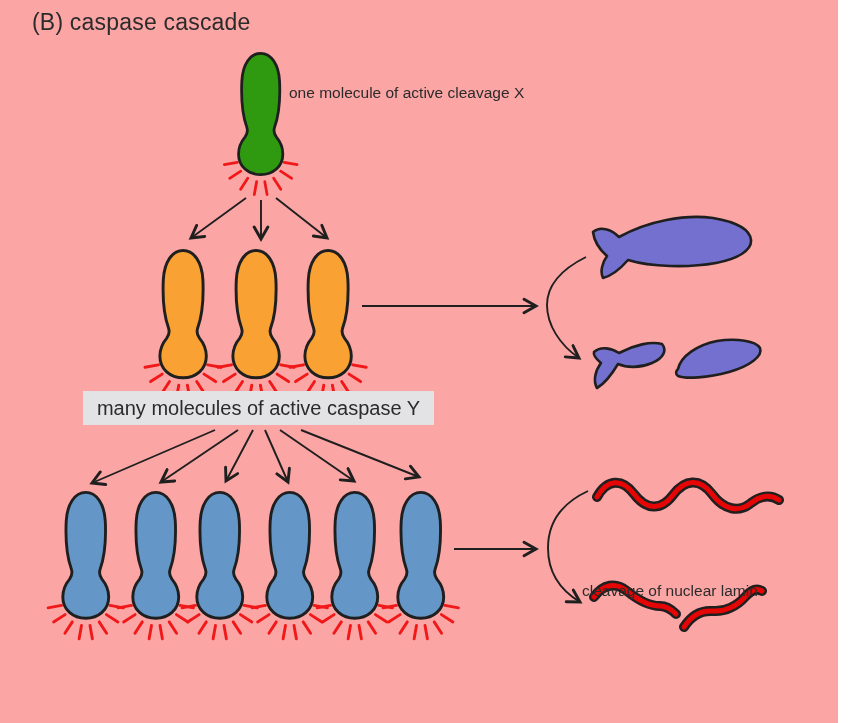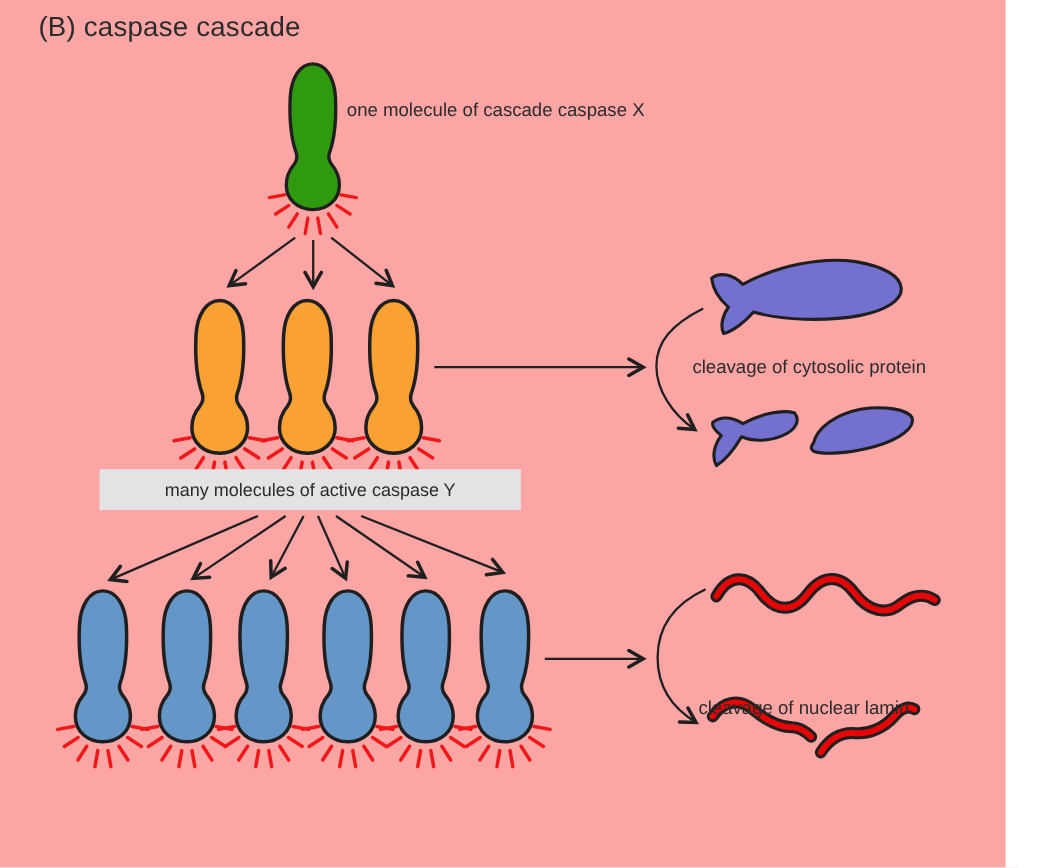--- a/index.html
+++ b/index.html
@@ -7,21 +7,21 @@
     position:relative;width:838px;height:723px;background:#fca5a5;overflow:hidden;
     font-family:"Liberation Sans",sans-serif;color:#222;
   }
   svg{position:absolute;left:0;top:0;}
   symbol,use{overflow:visible;}
   .lbl{position:absolute;white-space:nowrap;color:#2b2b2b;}
   .title{font-size:23px;letter-spacing:.2px;}
   .plain{font-size:15.5px;}
   .boxlbl{
     position:absolute;display:flex;align-items:center;justify-content:center;
-    font-size:15px;color:#2b2b2b;white-space:nowrap;
+    font-size:20px;color:#2b2b2b;white-space:nowrap;
   }
   .frame-right{position:absolute;background:#0a0a0a;}
 </style>
 </head>
 <body>
 
 <div id="stage">
 
   <svg width="867" height="723" viewBox="0 0 867 723">
     <defs>
@@ -115,23 +115,22 @@
     </g>
 
     <g fill="none" stroke-linecap="round">
       <path d="M684,627 C691,616 701,610 713,611 C725,612 737,606 745,597 C751,590 757,588 762,591" stroke="#1f1f1f" stroke-width="10"></path>
       <path d="M684,627 C691,616 701,610 713,611 C725,612 737,606 745,597 C751,590 757,588 762,591" stroke-width="5" stroke="#e60505"></path>
     </g>
   </svg>
 
   <div class="lbl title" style="left:32px;top:9px;">(B) caspase cascade</div>
 
-  <div class="lbl plain" style="left:289px;top:84px;">one molecule of cascade caspase X</div>
+  <div class="lbl plain" style="left:289px;top:84px;">one molecule of active cleavage X</div>
 
   <div class="boxlbl" style="left: 83px; top: 391px; width: 351px; height: 34px; background: rgb(227, 227, 229);">many molecules of active caspase Y</div>
 
-  <div class="lbl plain" style="left:577px;top:298px;">cleavage of cytosolic protein</div>
 
 
   <div class="lbl plain" style="left:582px;top:540px;margin-top:42px;">cleavage of nuclear lamin</div>
 
   <div class="frame-right" style="left:860px;top:0;width:2px;height:690px;"></div>
 </div>
 
 </body></html>

